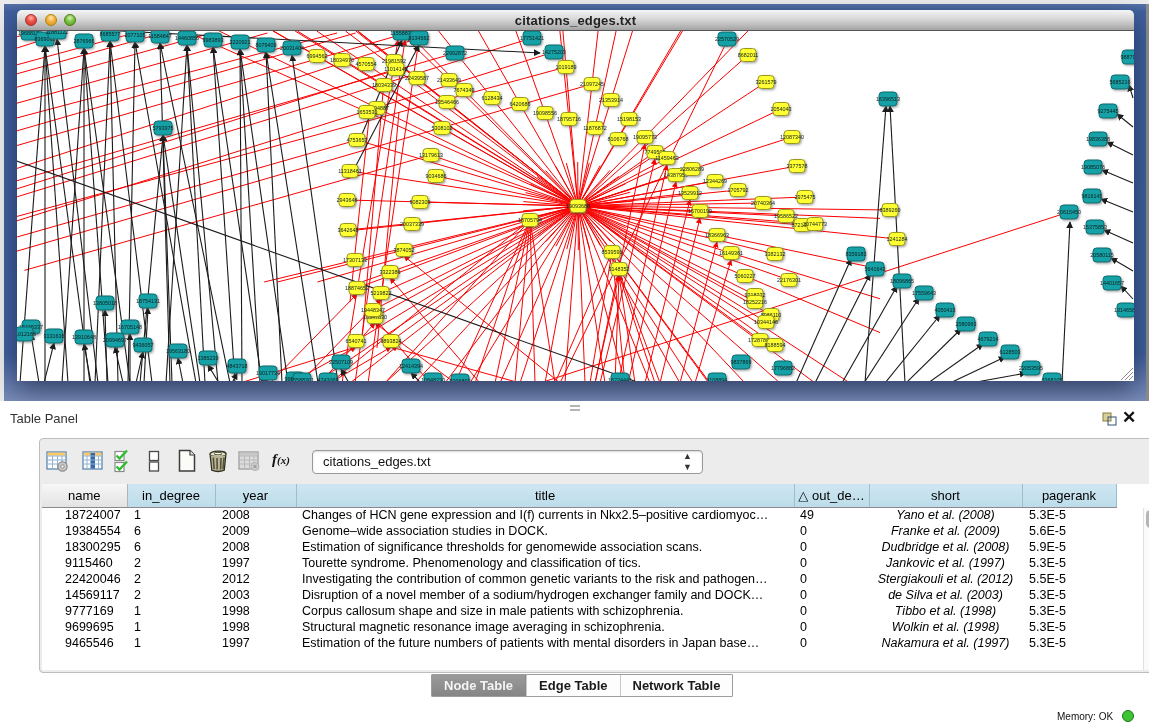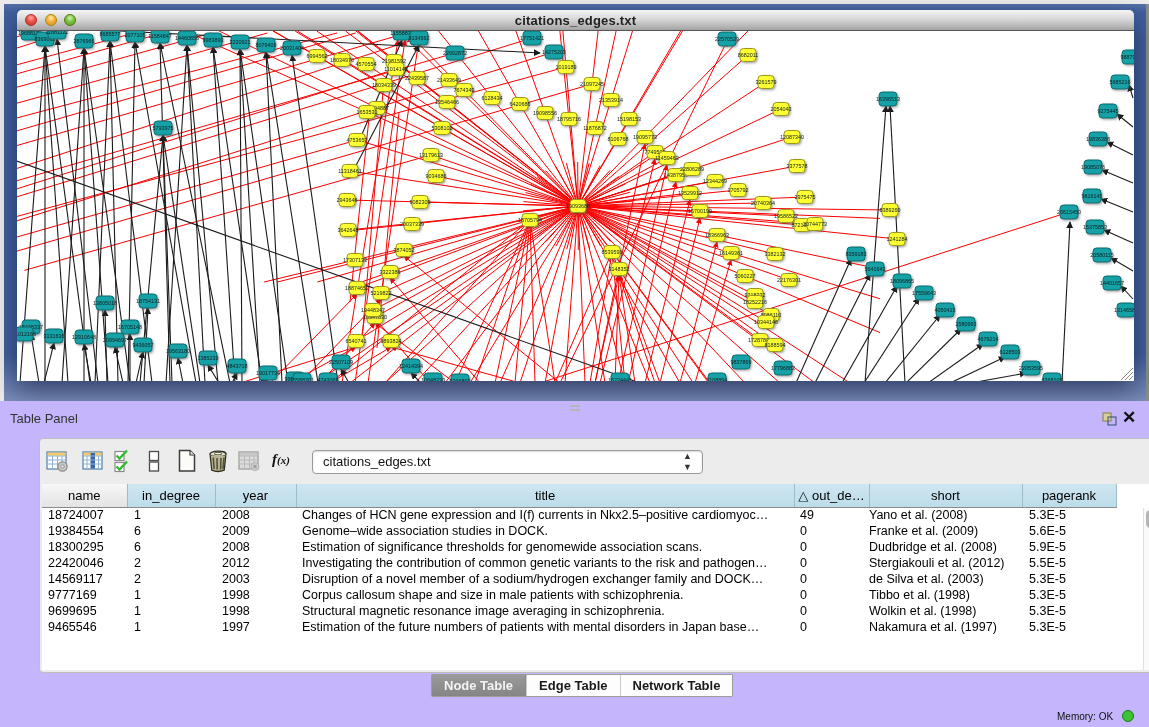--- a/index.html
+++ b/index.html
@@ -14,41 +14,41 @@
   border-radius:5px 5px 0 0;
   background:linear-gradient(180deg,#f5f5f5 0,#d8d8d8 45%,#b7b7b7 80%,#a3a3a3 100%);
   border-bottom:1px solid #555; }
 .tl { position:absolute; top:14px; width:12px; height:12px; border-radius:50%; }
 #tl1 { left:8px; background:radial-gradient(circle at 50% 30%,#ffb3ad 0,#ee5044 45%,#c63126 100%); border:.5px solid #a33; }
 #tl2 { left:28px; background:radial-gradient(circle at 50% 30%,#ffe9b0 0,#f3b03f 45%,#d98f1f 100%); border:.5px solid #a80; }
 #tl3 { left:47px; background:radial-gradient(circle at 50% 30%,#d7f5b0 0,#79c244 45%,#54a321 100%); border:.5px solid #571; }
 #title { position:absolute; top:14px; left:0; width:100%; text-align:center;
   font-size:13px; font-weight:bold; color:#222; letter-spacing:.2px; }
 #gwhite { position:absolute; left:17px; top:31px; width:1117px; height:350px; background:#fff; overflow:hidden; }
-#panel { position:absolute; left:0; top:401px; width:1149px; height:326px; background:#c4b5fd; }
+#panel { position:absolute; left:0; top:401px; width:1149px; height:326px; background:#ffffff; }
 #ptitle { position:absolute; left:10px; top:10px; font-size:13px; color:#333; }
 #pfloat { position:absolute; left:1102px; top:11px; width:15px; height:14px; }
 #pclose { position:absolute; left:1122px; top:6px; font-size:17px; font-weight:bold; color:#111; }
 #container { position:absolute; left:15px; top:37px; width:1122px; height:235px;
   background:#ececec; border:1px solid #bdbdbd; border-radius:4px;margin-left:24px; }
 #toolbar { position:absolute; left:3px; top:8px; height:28px; width:1100px; }
 #combo { position:absolute; left:272px; top:11px; width:391px; height:24px; background:#fff;
   border:1px solid #9a9a9a; border-radius:4px; font-size:13px; color:#111;
   line-height:22px; padding-left:10px; box-shadow:inset 0 1px 2px rgba(0,0,0,.15); }
 #combo .arr { position:absolute; right:10px; top:0; font-size:9px; color:#333; line-height:11px; }
 #tblwrap { position:absolute; left:2px; top:45px; width:1118px; height:186px; background:#fff; overflow:hidden; }
 table { border-collapse:collapse; table-layout:fixed; width:1103px; font-size:12.5px; color:#000; }
 th { height:23px; background:linear-gradient(180deg,#cfe6f1 0,#bcdcea 100%);
   border-right:1px solid #9fbecb; border-bottom:1px solid #8a8a8a; font-weight:normal; font-size:13px; }
 th.c1 { background:linear-gradient(180deg,#f7f7f7 0,#e3e3e3 100%); border-right:1px solid #b4b4b4; }
 th.c8, td.c8 { background:#fff; border:none; }
 td { height:16px; padding:0; white-space:nowrap; overflow:hidden; }
-td.c1 { padding-left:6px; } td.c2 { padding-left:7px; } td.c3 { padding-left:7px; }
+td.c1 { padding-left:23px; } td.c2 { padding-left:7px; } td.c3 { padding-left:7px; }
 td.c4 { padding-left:6px; } td.c5 { padding-left:6px; }
-td.c6 { text-align:left; } td.c7 { padding-left:7px; }
+td.c6 { text-align:center;font-style:italic; } td.c7 { padding-left:7px; }
 #vscroll { position:absolute; right:2px; top:24px; width:15px; height:162px; background:#fafafa; border-left:1px solid #e0e0e0; }
 #vthumb { position:absolute; left:2px; top:2px; width:9px; height:18px; background:#b5b5b5; border-radius:5px; }
 #tabs { position:absolute; left:431px; top:273px; height:23px; display:flex;
   border:1px solid #9d9d9d; border-radius:1px; overflow:hidden; background:#fdfdfd;
   font-size:13px; font-weight:bold; }
 #tabs div { padding:0 12px; line-height:22px; color:#1a1a1a; }
 #tabs div.sel { background:linear-gradient(180deg,#9a9a9a 0,#858585 100%); color:#f4f4f4; border-right:1px solid #8a8a8a; }
 #tabs div + div { border-left:1px solid #c9c9c9; }
 #mem { position:absolute; left:1057px; top:310px; font-size:10px; color:#111; }
 #memdot { position:absolute; left:1122px; top:309px; width:12px; height:12px; border-radius:50%;
@@ -758,20 +758,30 @@
                 <td class="c1">18300295</td>
                 <td class="c2">6</td>
                 <td class="c3">2008</td>
                 <td class="c4">Estimation of significance thresholds for genomewide association scans.</td>
                 <td class="c5">0</td>
                 <td class="c6">Dudbridge et al. (2008)</td>
                 <td class="c7">5.9E-5</td>
                 <td class="c8"></td>
               </tr>
 <tr>
+                <td class="c1">9115460</td>
+                <td class="c2">2</td>
+                <td class="c3">1997</td>
+                <td class="c4">Tourette syndrome. Phenomenology and classification of tics.</td>
+                <td class="c5">0</td>
+                <td class="c6">Jankovic et al. (1997)</td>
+                <td class="c7">5.3E-5</td>
+                <td class="c8"></td>
+              </tr>
+<tr>
                 <td class="c1">22420046</td>
                 <td class="c2">2</td>
                 <td class="c3">2012</td>
                 <td class="c4">Investigating the contribution of common genetic variants to the risk and pathogen…</td>
                 <td class="c5">0</td>
                 <td class="c6">Stergiakouli et al. (2012)</td>
                 <td class="c7">5.5E-5</td>
                 <td class="c8"></td>
               </tr>
 <tr>

